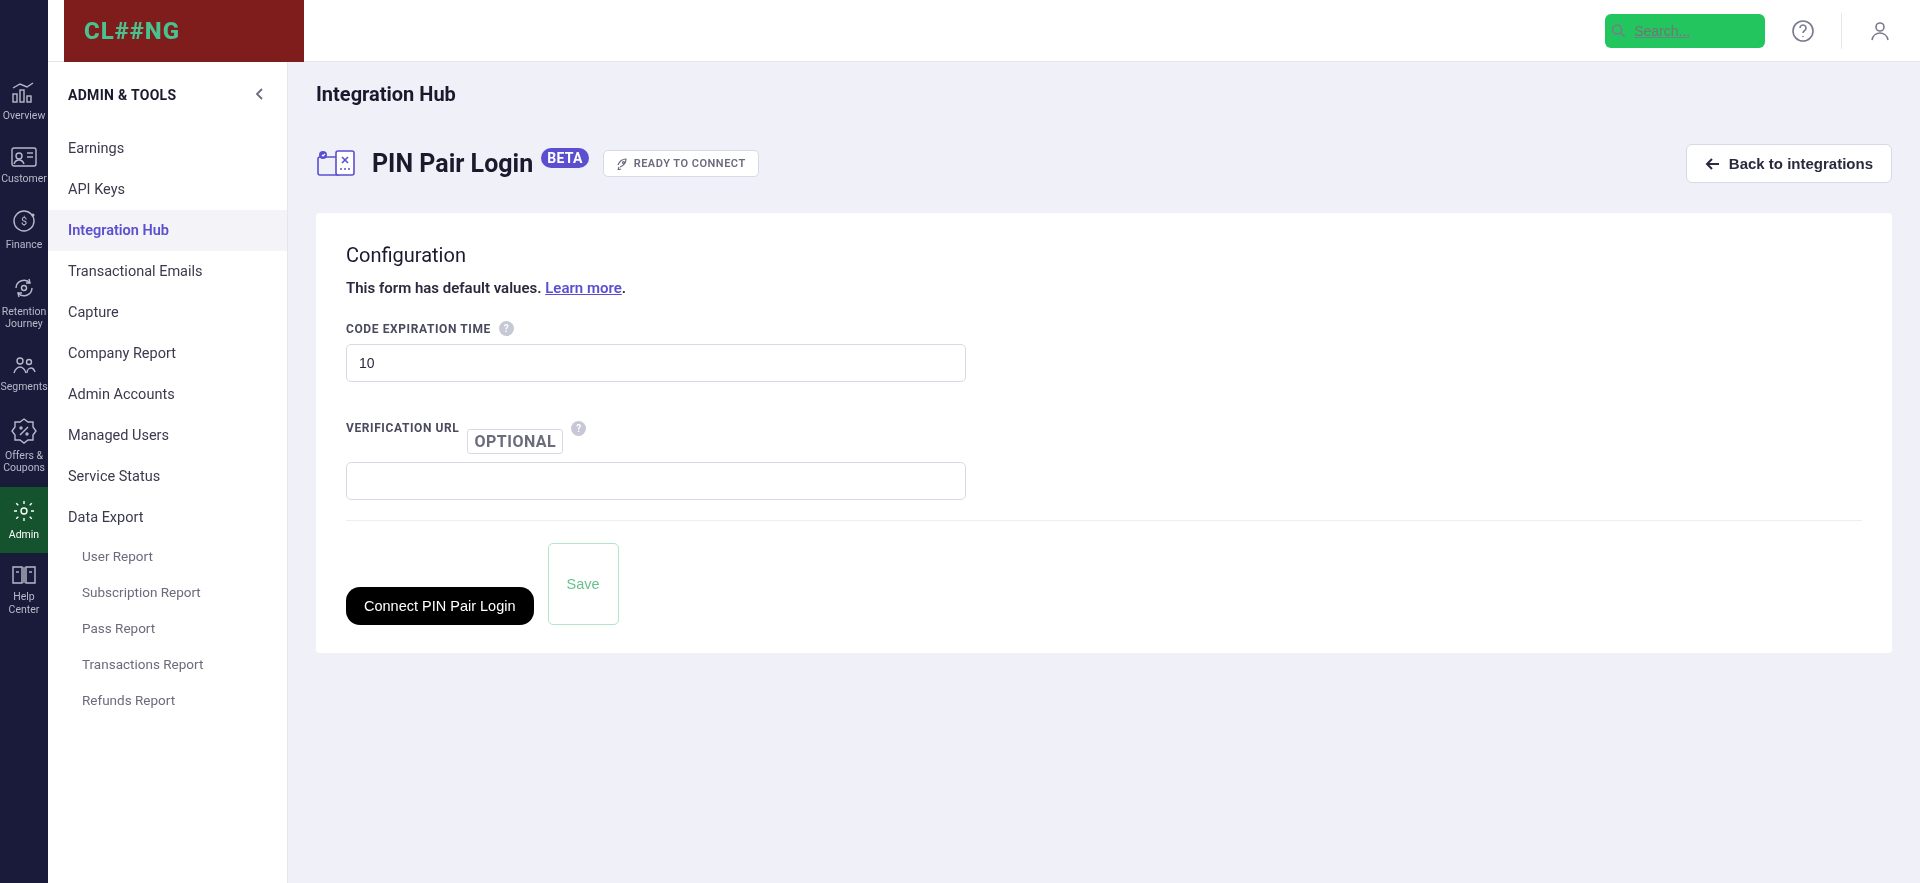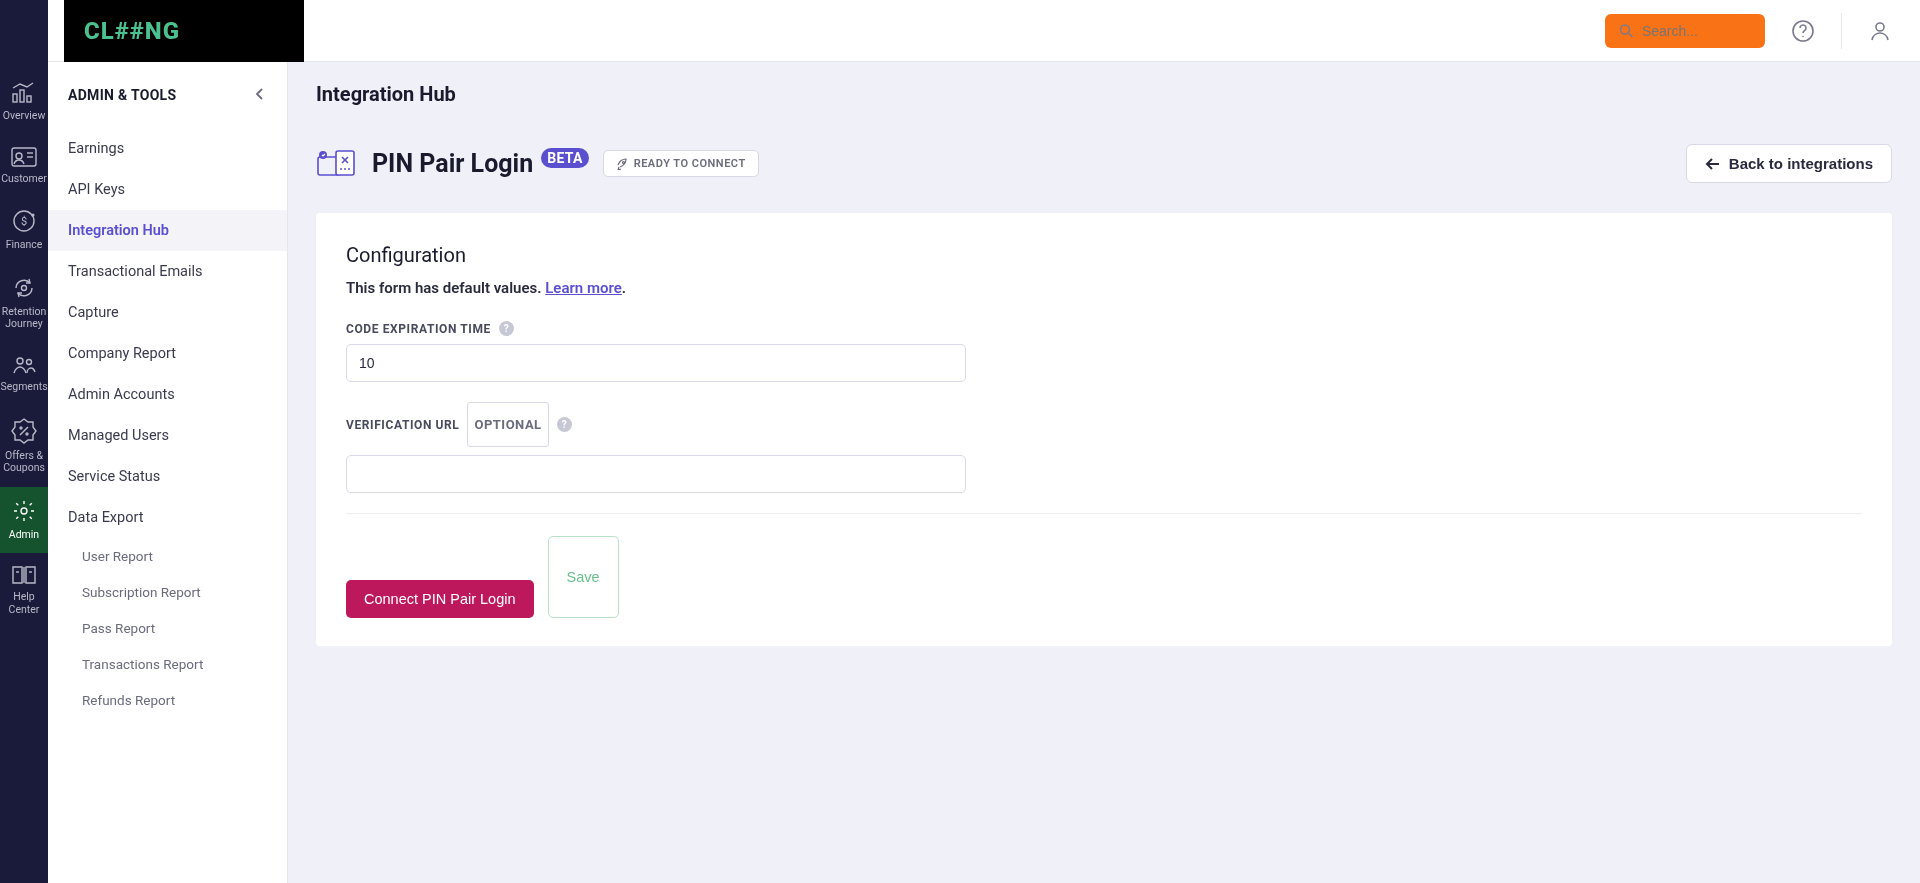--- a/index.html
+++ b/index.html
@@ -90,43 +90,44 @@
   }
   .logo-wrap {
     position: absolute;
     top: 0;
     left: 64px;
     width: 240px;
     height: 62px;
     display: flex;
     align-items: center;
     padding-left: 20px;
-    background: #000000;
+    background: #7f1d1d;
   }
   .logo {
     font-weight: 800;
     font-size: 24px;
     color: #4ac18e;
     letter-spacing: 1px;
   }
   .topbar-right {
     margin-left: auto;
     display: flex;
     align-items: center;
     gap: 16px;
   }
   .search-box {
     display: flex;
     align-items: center;
-    background: #f97316;
+    background: #22c55e;
     border-radius: 6px;
-    padding: 8px 14px;
+    padding: 8px 6px;
     width: 160px;
     color: #7a7a8e;
     gap: 8px;
+    text-decoration: underline;
   }
   .search-box input {
     border: none;
     background: transparent;
     outline: none;
     font-size: 14px;
     color: #3a3a4e;
     width: 100%;
   }
   .top-icon-btn {
@@ -263,26 +264,27 @@
     margin-bottom: 8px;
   }
   .field-label {
     font-size: 12px;
     font-weight: 700;
     letter-spacing: 0.6px;
     color: #4a4a5e;
   }
   .optional-badge {
     border: 1px solid #d8d9e4;
-    font-size: 13px;
+    font-size: 16px;
     font-weight: 700;
     letter-spacing: 0.5px;
     color: #6b6b7e;
-    padding: 14px 6px;
+    padding: 2px 6px;
     border-radius: 3px;
+    margin-top: 27px;
   }
   .help-dot {
     width: 15px;
     height: 15px;
     border-radius: 50%;
     background: #c7c8d6;
     color: #fff;
     font-size: 10px;
     font-weight: 700;
     display: inline-flex;
@@ -302,26 +304,26 @@
   }
 
   .button-row {
     display: flex;
     gap: 14px;
     margin-top: 16px;
     border-top: 1px solid #eceef4;
     padding-top: 22px;
   }
   .btn-primary {
-    background: #be185d;
+    background: #000000;
     color: #fff;
     border: none;
     padding: 11px 18px;
     font-size: 14.5px;
-    border-radius: 5px;
+    border-radius: 14px;
     cursor: pointer;
     margin-top: 44px;
   }
   .btn-secondary {
     background: #fff;
     color: #69c18e;
     border: 1px solid #b8e3c9;
     padding: 11px 18px;
     font-size: 14.5px;
     border-radius: 5px;

